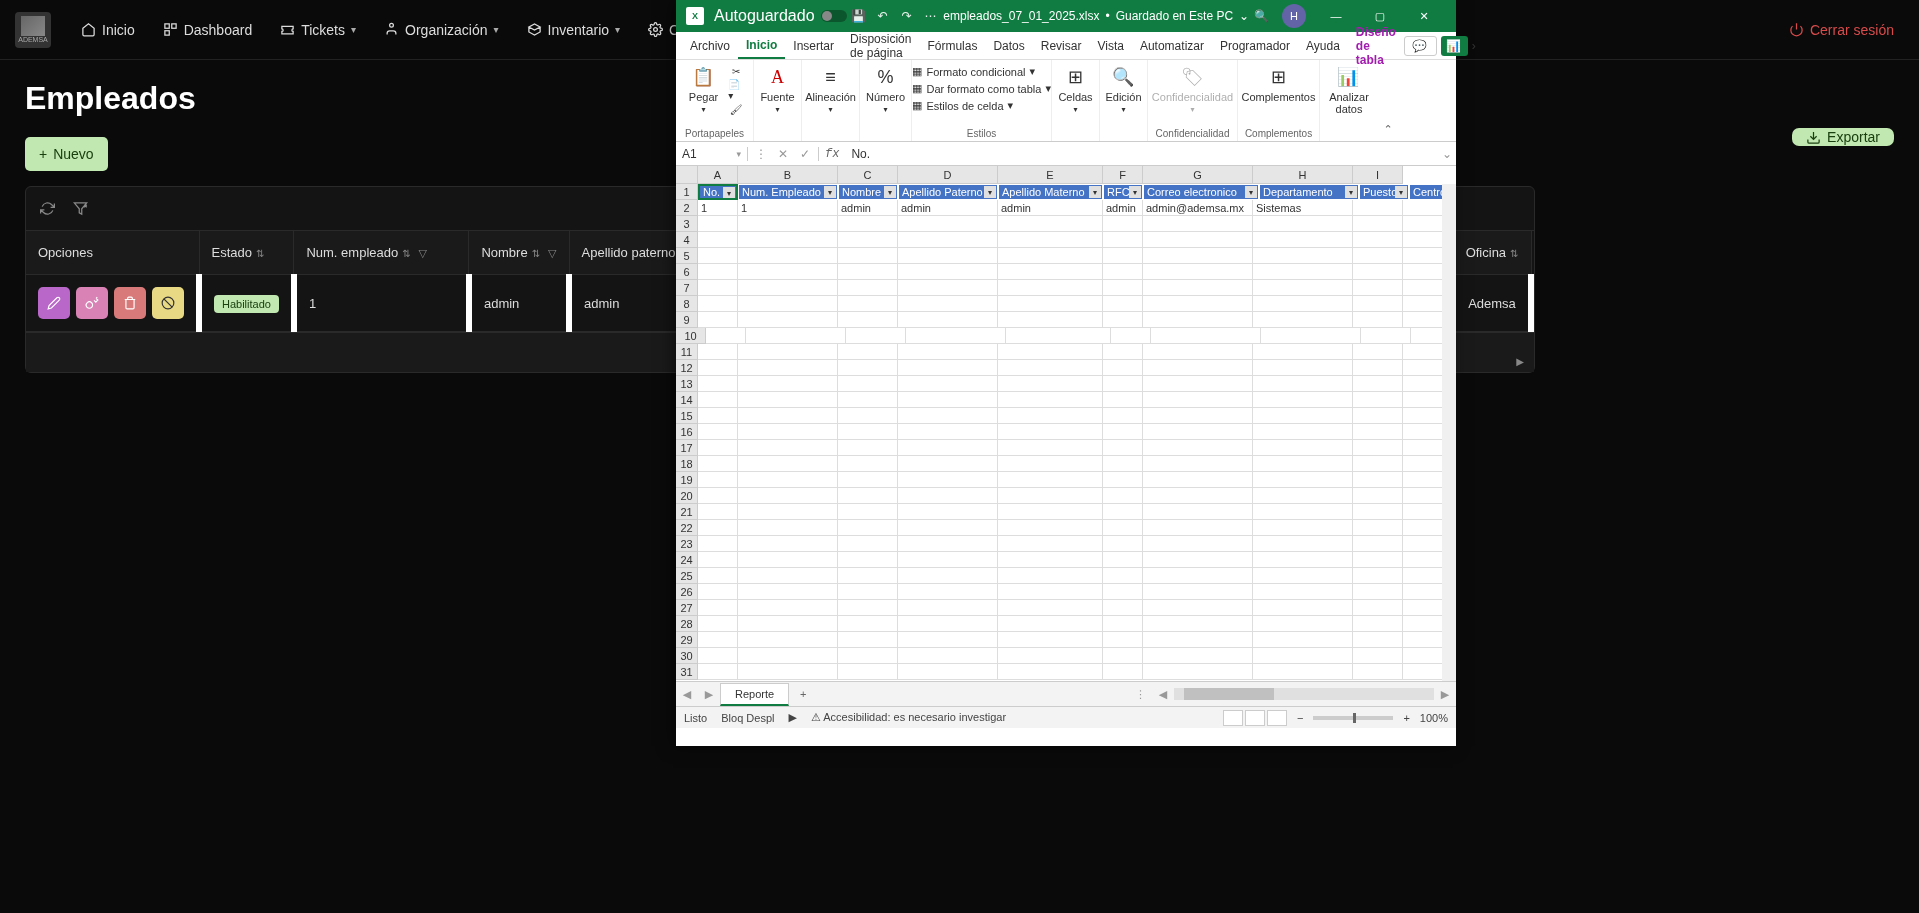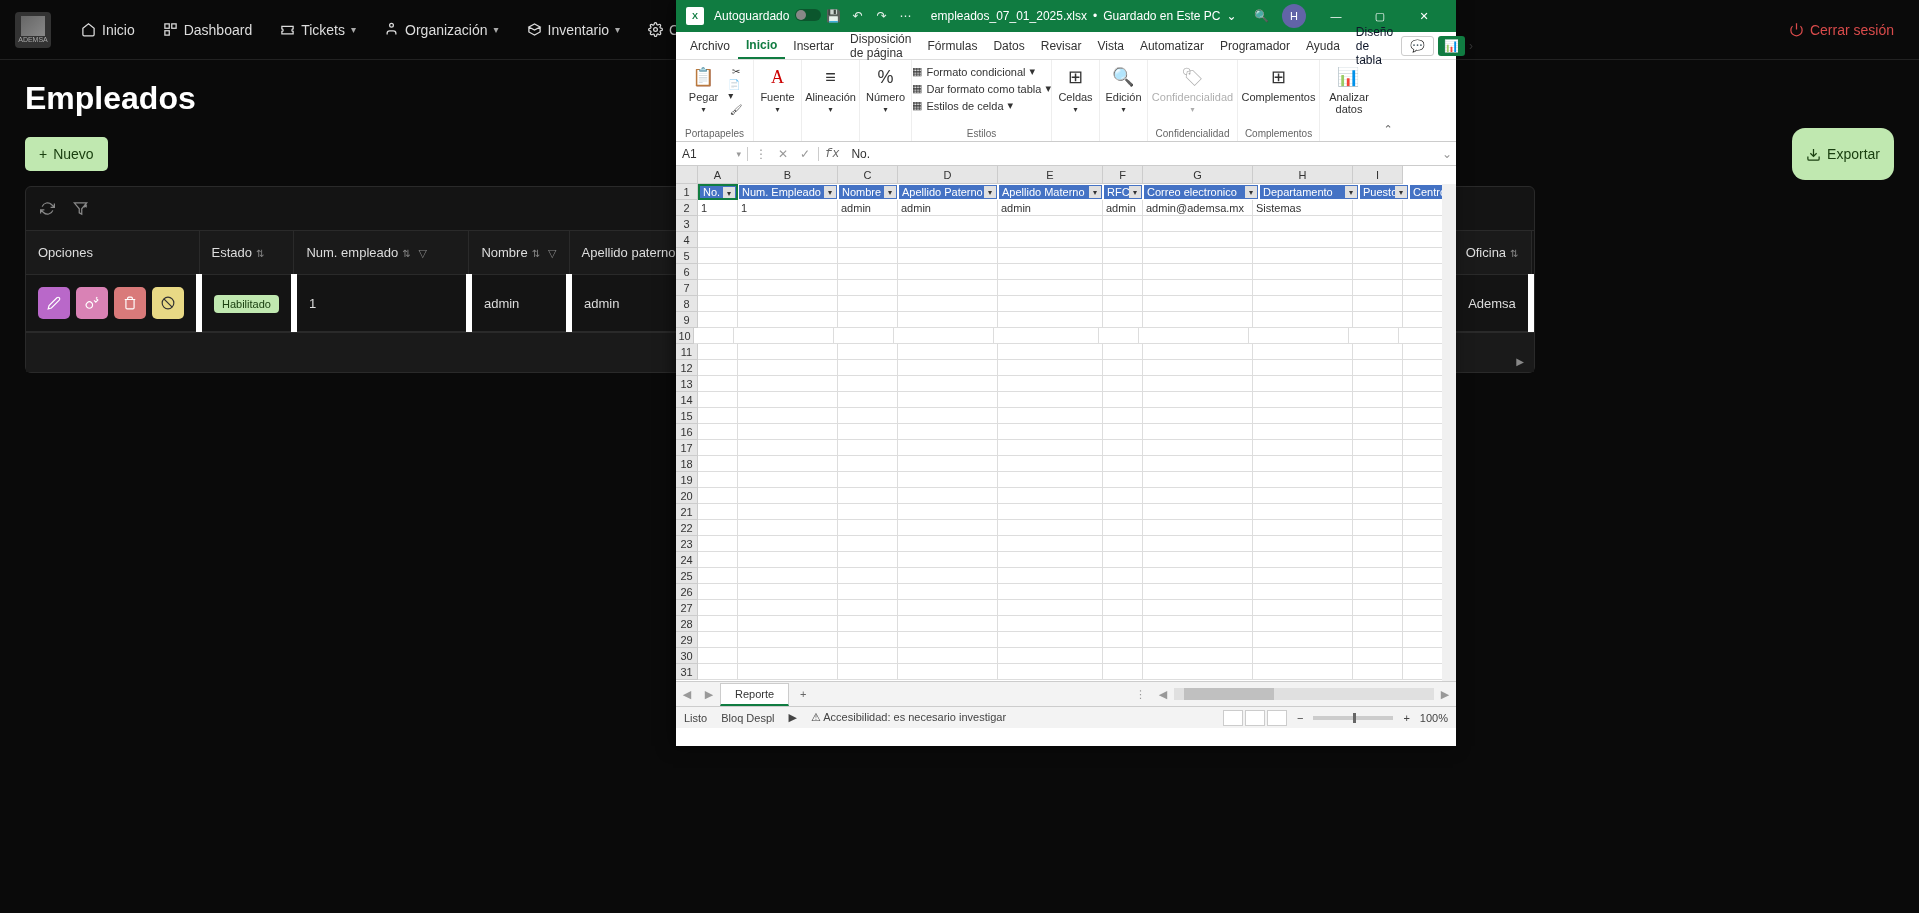--- a/index.html
+++ b/index.html
@@ -18,21 +18,21 @@
 .nav-item .chev { font-size: 10px; color: #aaa; }
 .nav-icon { width: 15px; height: 15px; display: inline-block; }
 .spacer { flex: 1; }
 .logout { color: #d94b4b; display: flex; align-items: center; gap: 6px; font-size: 14px; padding: 6px 10px; }
 
 
 .page { padding: 20px 25px; }
 .page-title { font-size: 32px; font-weight: 700; color: #fff; margin-bottom: 20px; }
 .page-actions { display: flex; gap: 10px; margin-bottom: 15px; }
 .btn-nuevo { background: #c0e8b0; color: #1a4010; padding: 9px 14px; border-radius: 5px; display: flex; align-items: center; gap: 6px; font-size: 14px; cursor: pointer; }
-.btn-exportar { background: #c0e8b0; color: #1a4010; padding: 18px 14px; border-radius: 13px; display: flex; align-items: center; gap: 6px; font-size: 14px; cursor: pointer; position: absolute; right: 25px; top: 128px; }
+.btn-exportar { background: #c0e8b0; color: #1a4010; padding: 1px 14px; border-radius: 7px; display: flex; align-items: center; gap: 6px; font-size: 14px; cursor: pointer; position: absolute; right: 25px; top: 128px; }
 
 
 .table-panel { background: #141414; border: 1px solid #2a2a2a; border-radius: 6px; width: 1510px; }
 .table-toolbar { display: flex; gap: 18px; padding: 14px; border-bottom: 1px solid #2a2a2a; }
 .tbl-icon { width: 15px; height: 15px; color: #888; cursor: pointer; }
 
 table.data { width: 100%; border-collapse: collapse; }
 table.data th { background: #1a1a1a; color: #ddd; font-size: 13px; font-weight: 500; padding: 14px 12px; text-align: left; border-right: 1px solid #2a2a2a; border-bottom: 1px solid #2a2a2a; }
 table.data th .sort { font-size: 10px; margin-left: 4px; color: #888; }
 table.data th .filter-icon { font-size: 11px; margin-left: 8px; color: #888; }
@@ -46,33 +46,33 @@
 .badge-habilitado { background: #c0e8b0; color: #1a4010; padding: 3px 8px; border-radius: 4px; font-size: 11px; }
 
 .table-footer { height: 40px; background: #1a1a1a; border-top: 1px solid #2a2a2a; position: relative; }
 .hscroll-ind { position: absolute; right: 10px; bottom: 5px; color: #888; font-size: 10px; }
 
 
 .excel { position: absolute; top: 0; left: 676px; width: 780px; height: 746px; background: #fff; box-shadow: -3px 0 15px rgba(0,0,0,0.5); font-family: 'Segoe UI', Arial, sans-serif; color: #333; font-size: 12px; }
 
 .excel-titlebar { height: 32px; background: #107c41; display: flex; align-items: center; padding: 0 10px; color: #fff; font-size: 12px; }
 .excel-titlebar .xl-icon { width: 18px; height: 18px; background: #fff; color: #107c41; display: flex; align-items: center; justify-content: center; font-size: 9px; font-weight: bold; border-radius: 2px; margin-right: 10px; }
-.autosave-toggle { display: flex; gap: 6px; font-size: 12px; }
+.autosave-toggle { display: flex; align-items: center; gap: 6px; font-size: 16px; }
 .toggle-sw { width: 26px; height: 12px; background: rgba(0,0,0,0.3); border-radius: 6px; position: relative; }
 .toggle-sw::after { content: ''; position: absolute; width: 10px; height: 10px; background: #888; border-radius: 50%; top: 1px; left: 1px; }
 .tb-icon { width: 16px; height: 16px; margin: 0 4px; opacity: 0.9; cursor: pointer; display: flex; align-items: center; justify-content: center; }
 .excel-filename { margin: 0 auto; font-size: 12px; display: flex; align-items: center; gap: 6px; }
 .win-btn { width: 44px; height: 32px; display: flex; align-items: center; justify-content: center; cursor: pointer; }
 .win-btn .wb-glyph { font-size: 11px; }
 .user-badge { width: 24px; height: 24px; background: #6264a7; border-radius: 50%; display: flex; align-items: center; justify-content: center; font-size: 11px; color: #fff; margin: 0 8px; }
 
 .ribbon-tabs { display: flex; align-items: center; height: 28px; background: #fff; border-bottom: 1px solid #ddd; padding: 0 6px; font-size: 12px; }
 .ribbon-tab { padding: 5px 8px; cursor: pointer; color: #333; }
 .ribbon-tab.active { border-bottom: 2px solid #107c41; color: #107c41; font-weight: 600; }
-.ribbon-tab.design { color: #0f172a; }
+.ribbon-tab.design { color: #a21caf; font-weight: bold; }
 .ribbon-right { margin-left: auto; display: flex; align-items: center; gap: 4px; }
 .ribbon-right .comment-btn { border: 1px solid #ccc; padding: 2px 8px; border-radius: 3px; }
 
 .ribbon-body { display: flex; height: 82px; background: #fff; border-bottom: 1px solid #ccc; font-size: 11px; }
 .ribbon-group { border-right: 1px solid #eee; padding: 3px 8px 2px; display: flex; flex-direction: column; align-items: center; justify-content: space-between; }
 .ribbon-group .grp-content { display: flex; gap: 6px; align-items: flex-start; flex: 1; }
 .ribbon-group .grp-label { font-size: 10px; color: #666; text-align: center; white-space: nowrap; }
 .big-btn { display: flex; flex-direction: column; align-items: center; gap: 2px; cursor: pointer; padding: 2px 4px; }
 .big-btn .bb-icon { width: 24px; height: 24px; display: flex; align-items: center; justify-content: center; font-size: 18px; }
 .big-btn .bb-label { font-size: 11px; }
@@ -552,21 +552,21 @@
           <div class="grid-cell" style="width:60px;"></div>
           <div class="grid-cell" style="width:100px;"></div>
           <div class="grid-cell" style="width:105px;"></div>
           <div class="grid-cell" style="width:40px;"></div>
           <div class="grid-cell" style="width:110px;"></div>
           <div class="grid-cell" style="width:100px;"></div>
           <div class="grid-cell" style="width:50px;"></div>
           <div class="grid-cell" style="width:50px;"></div>
         </div>
         <div style="display:flex">
-          <div class="row-h" style="width:18px">10</div>
+          <div class="row-h" style="width:30px">10</div>
           <div class="grid-cell" style="width:40px;"></div>
           <div class="grid-cell" style="width:100px;"></div>
           <div class="grid-cell" style="width:60px;"></div>
           <div class="grid-cell" style="width:100px;"></div>
           <div class="grid-cell" style="width:105px;"></div>
           <div class="grid-cell" style="width:40px;"></div>
           <div class="grid-cell" style="width:110px;"></div>
           <div class="grid-cell" style="width:100px;"></div>
           <div class="grid-cell" style="width:50px;"></div>
           <div class="grid-cell" style="width:50px;"></div>

